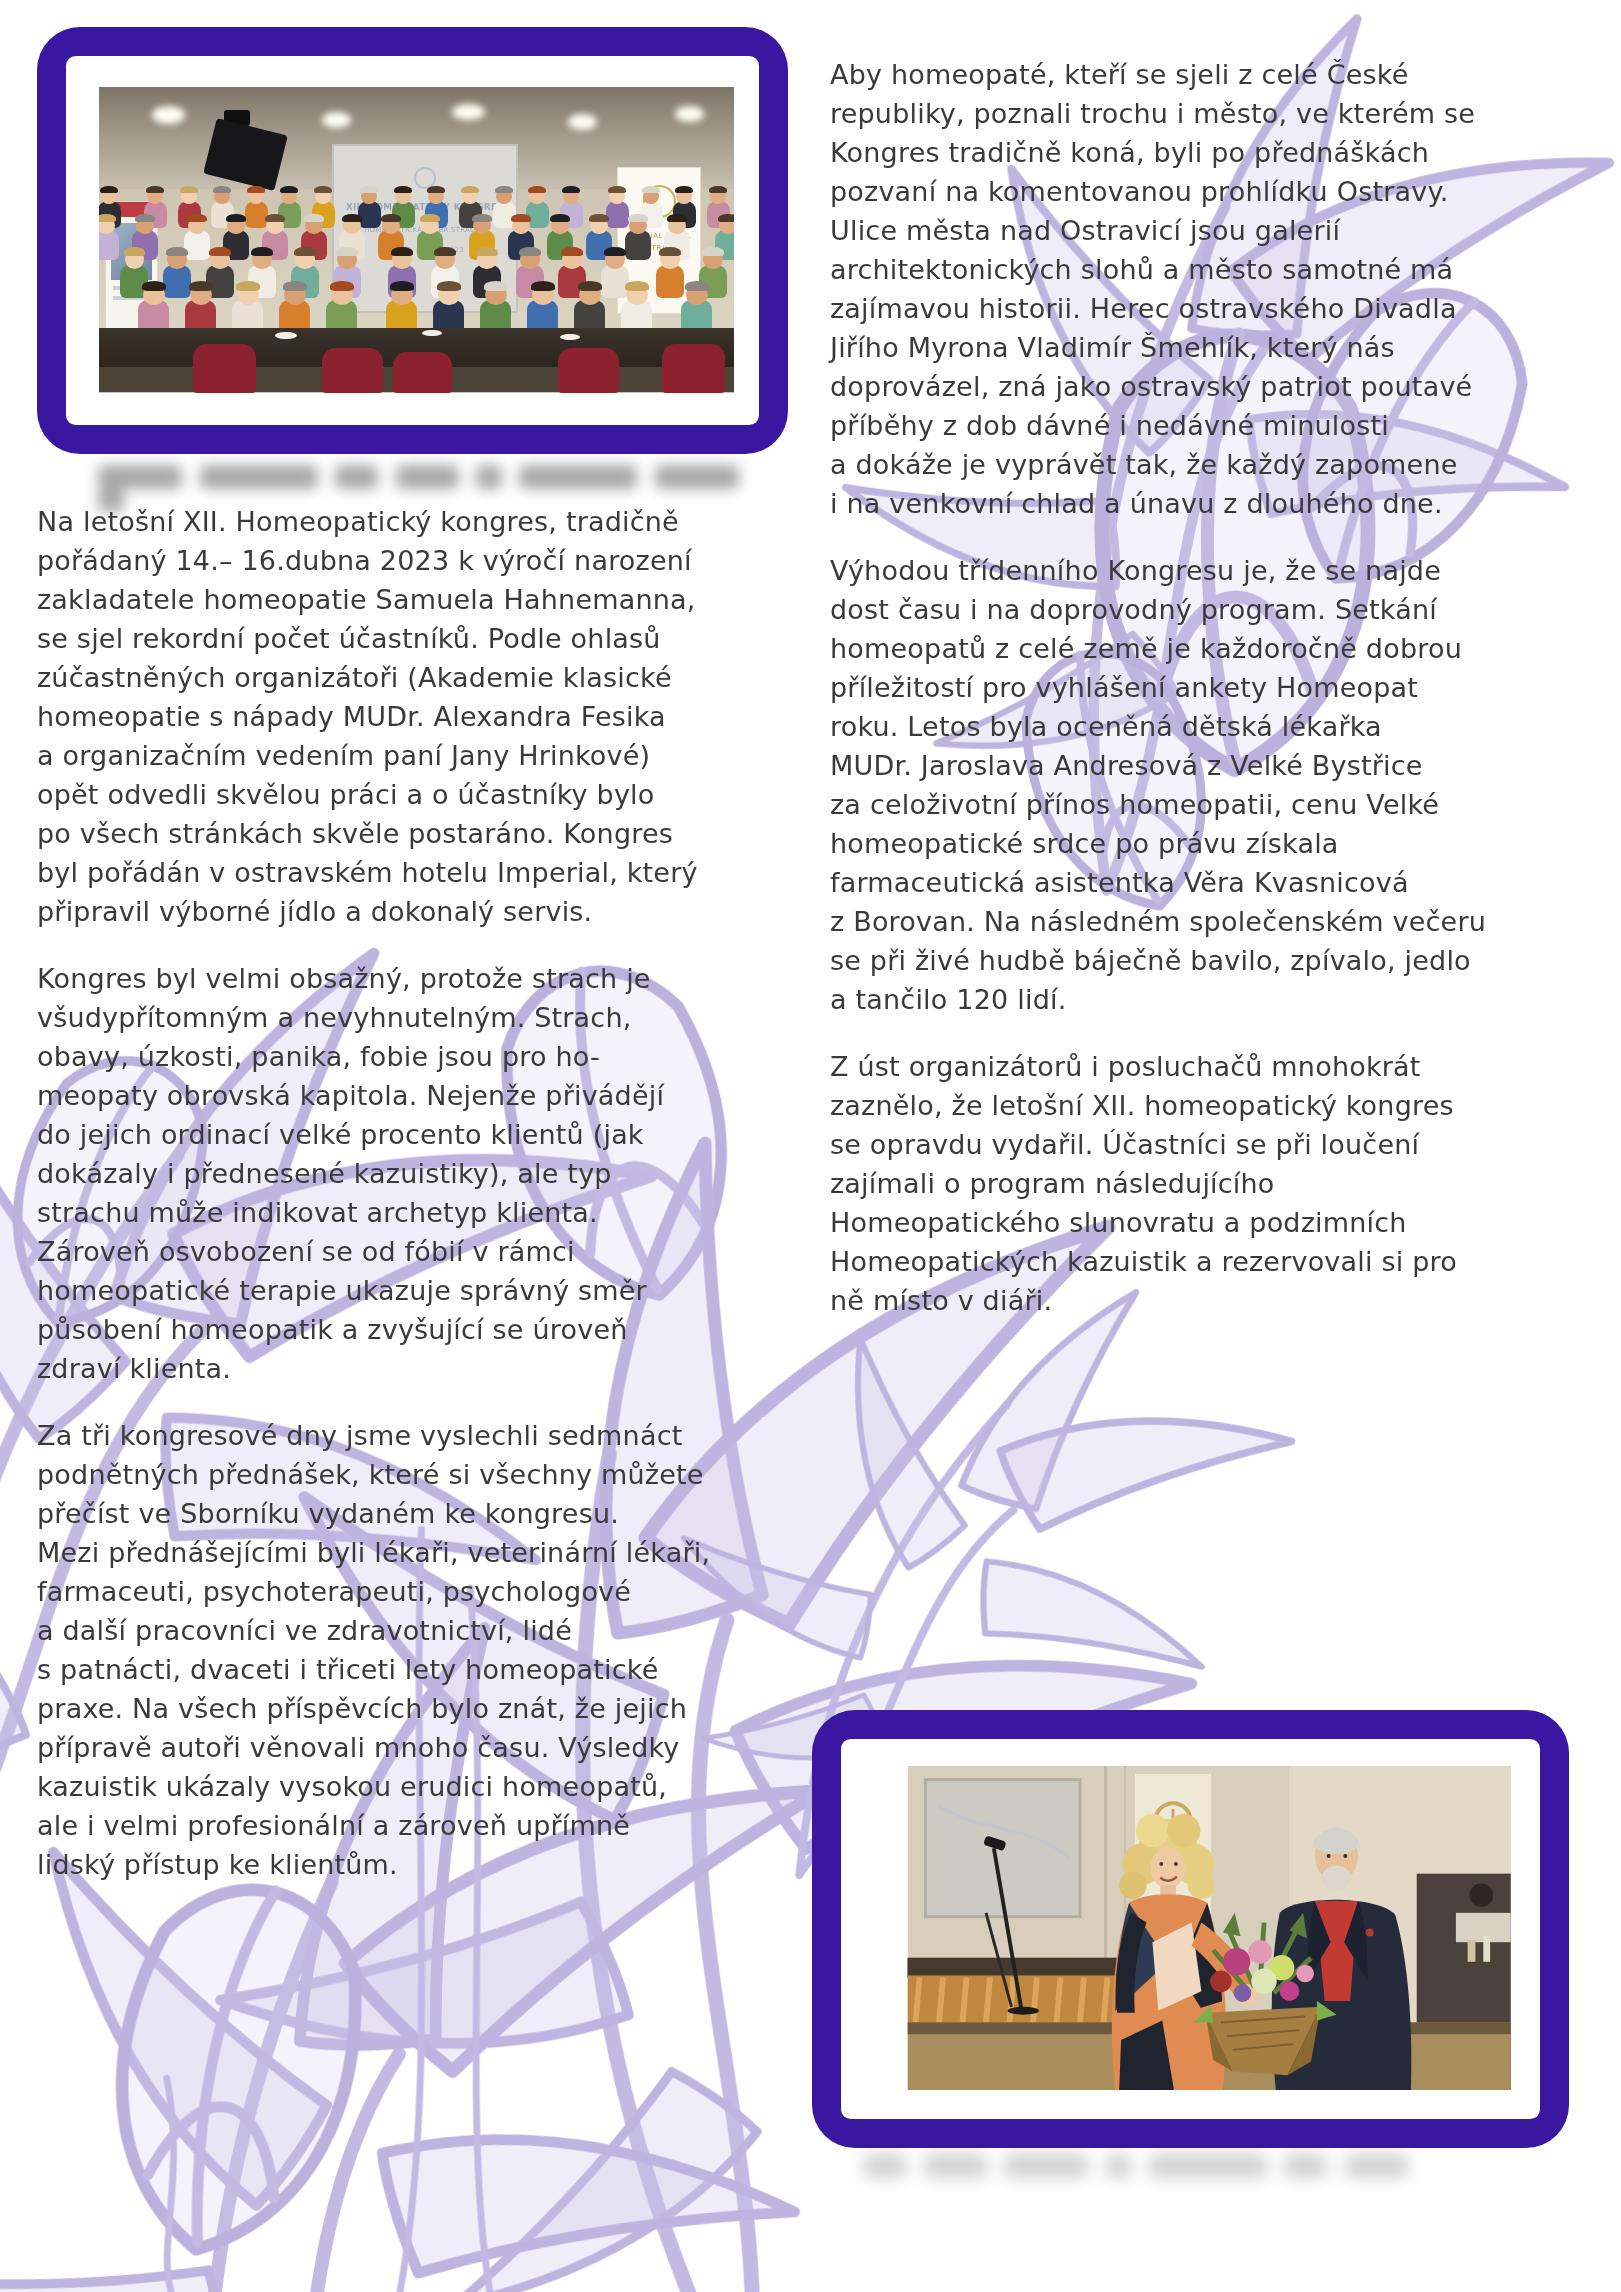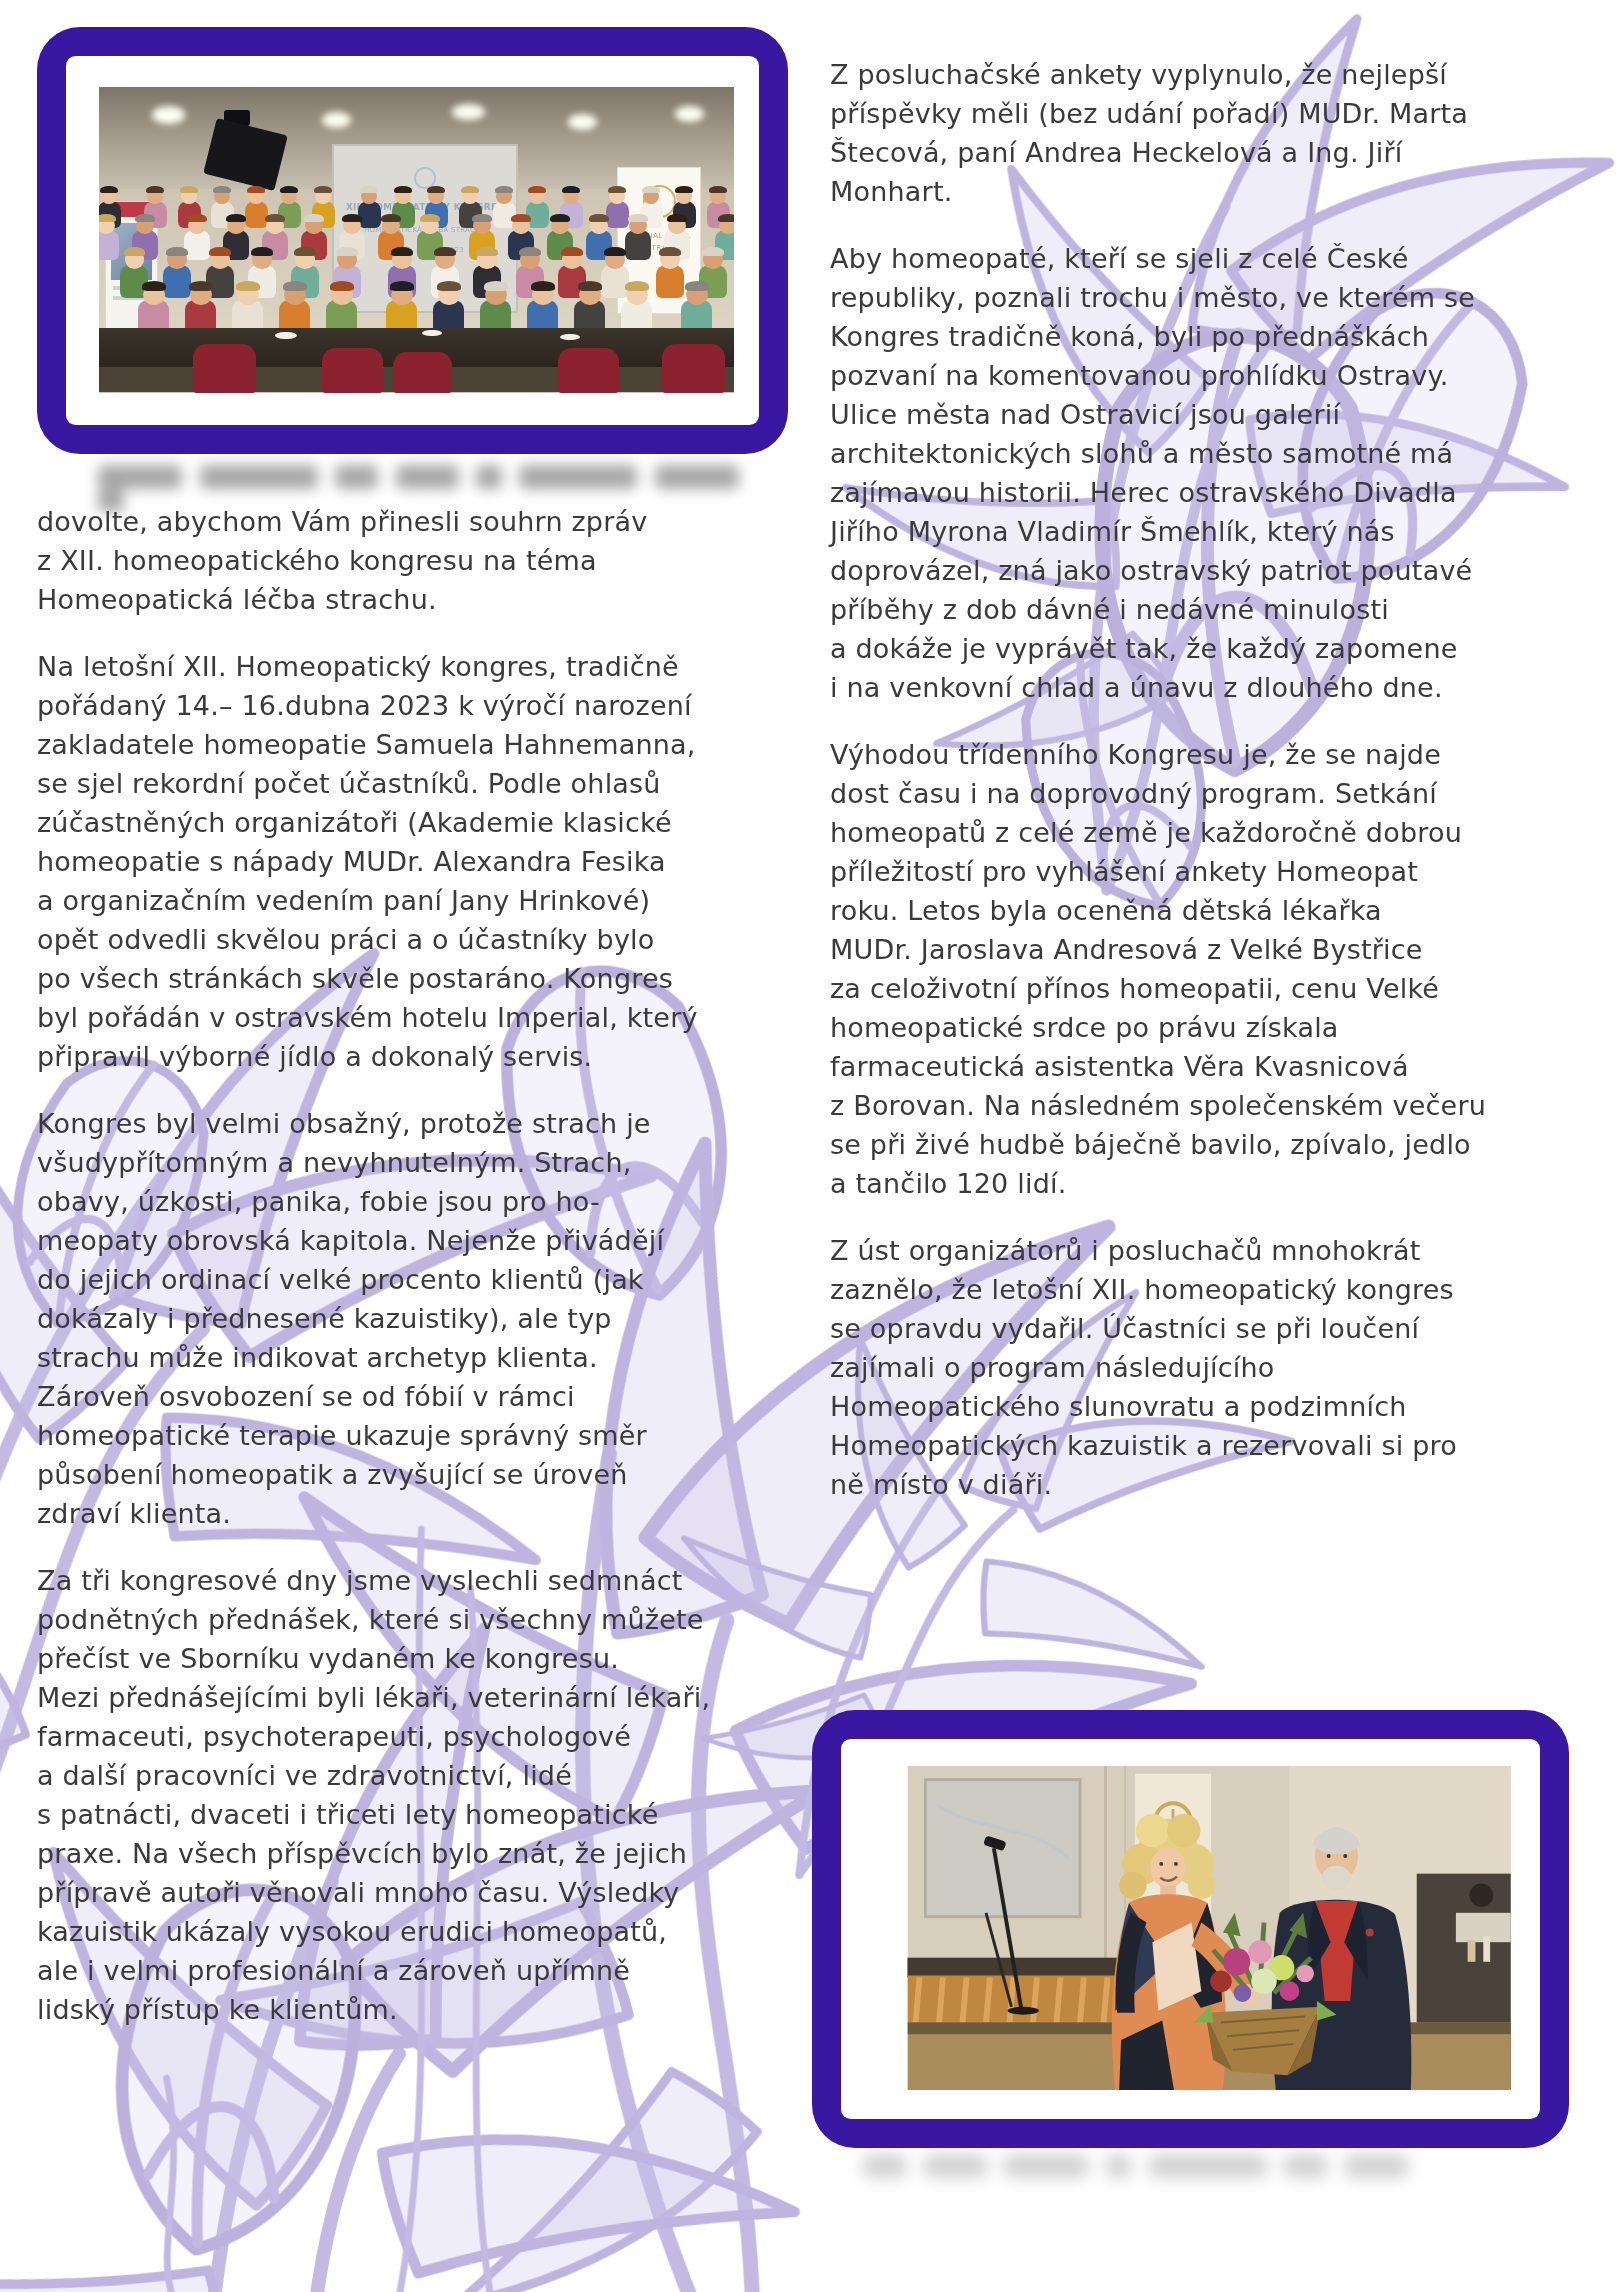--- a/index.html
+++ b/index.html
@@ -455,23 +455,20 @@
         <div class="chair" style="left:94px;top:257px;width:63px;height:49px;"></div>
         <div class="chair" style="left:223px;top:261px;width:61px;height:45px;"></div>
         <div class="chair" style="left:294px;top:265px;width:59px;height:41px;"></div>
         <div class="chair" style="left:459px;top:261px;width:61px;height:45px;"></div>
         <div class="chair" style="left:563px;top:257px;width:63px;height:49px;"></div>
       </div>
     </div>
   </div>
 
   <div class="col left">
-    <p class="para">dovolte, abychom Vám přinesli souhrn zpráv
-z XII. homeopatického kongresu na téma
-Homeopatická léčba strachu.</p>
     <p class="para">Na letošní XII. Homeopatický kongres, tradičně
 pořádaný 14.– 16.dubna 2023 k výročí narození
 zakladatele homeopatie Samuela Hahnemanna,
 se sjel rekordní počet účastníků. Podle ohlasů
 zúčastněných organizátoři (Akademie klasické
 homeopatie s nápady MUDr. Alexandra Fesika
 a organizačním vedením paní Jany Hrinkové)
 opět odvedli skvělou práci a o účastníky bylo
 po všech stránkách skvěle postaráno. Kongres
 byl pořádán v ostravském hotelu Imperial, který
@@ -495,24 +492,20 @@
 a další pracovníci ve zdravotnictví, lidé
 s patnácti, dvaceti i třiceti lety homeopatické
 praxe. Na všech příspěvcích bylo znát, že jejich
 přípravě autoři věnovali mnoho času. Výsledky
 kazuistik ukázaly vysokou erudici homeopatů,
 ale i velmi profesionální a zároveň upřímně
 lidský přístup ke klientům.</p>
   </div>
 
   <div class="col right">
-    <p class="para">Z posluchačské ankety vyplynulo, že nejlepší
-příspěvky měli (bez udání pořadí) MUDr. Marta
-Štecová, paní Andrea Heckelová a Ing. Jiří
-Monhart.</p>
     <p class="para">Aby homeopaté, kteří se sjeli z celé České
 republiky, poznali trochu i město, ve kterém se
 Kongres tradičně koná, byli po přednáškách
 pozvaní na komentovanou prohlídku Ostravy.
 Ulice města nad Ostravicí jsou galerií
 architektonických slohů a město samotné má
 zajímavou historii. Herec ostravského Divadla
 Jiřího Myrona Vladimír Šmehlík, který nás
 doprovázel, zná jako ostravský patriot poutavé
 příběhy z dob dávné i nedávné minulosti

